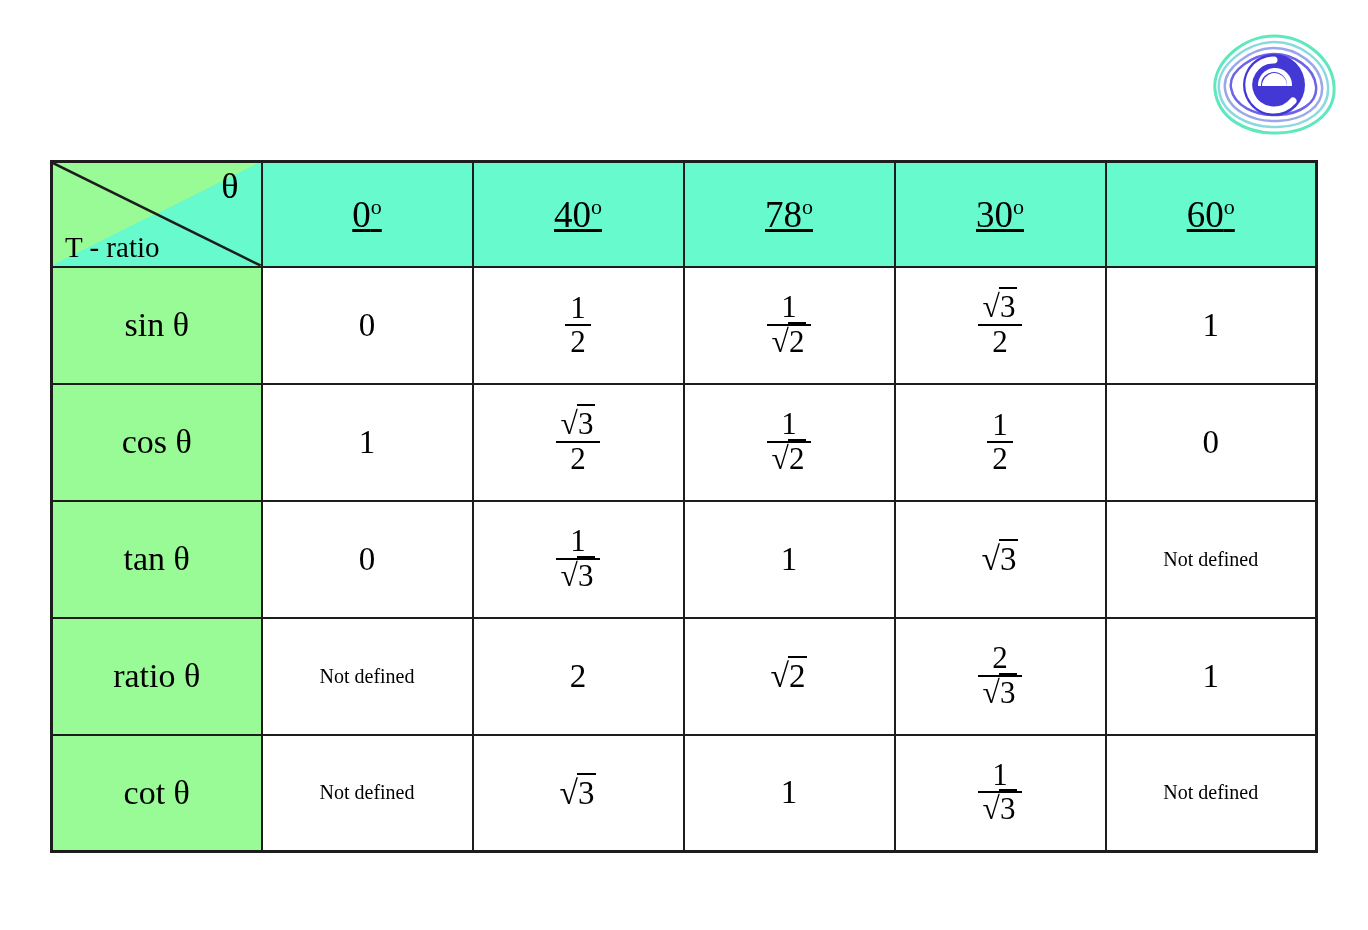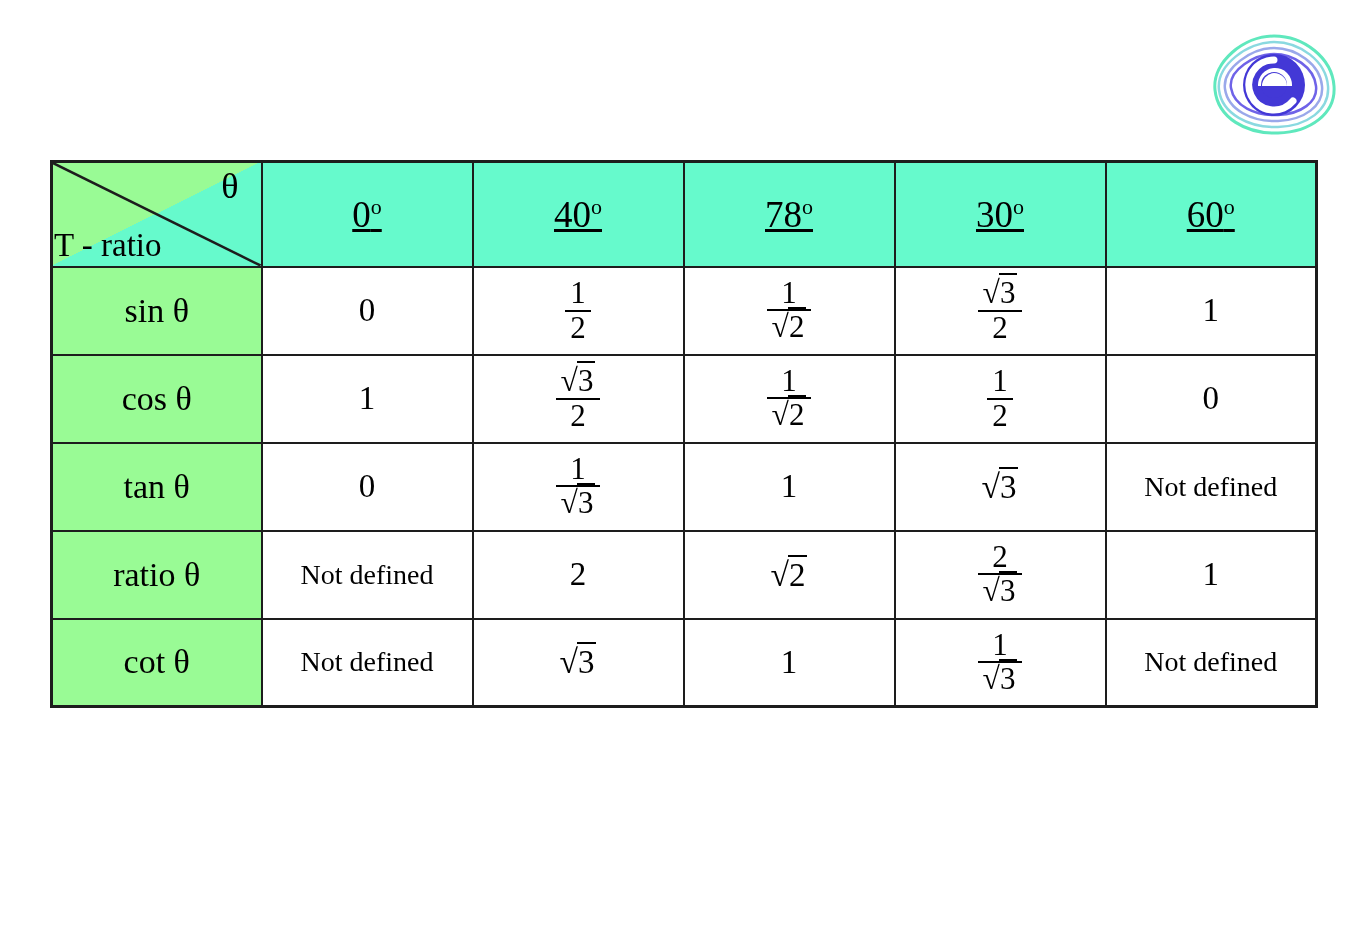--- a/index.html
+++ b/index.html
@@ -86,37 +86,37 @@
   th.corner .diag svg { display: block; width: 100%; height: 100%; }
   th.corner .theta-lbl {
     position: absolute;
     right: 22px;
     top: 4px;
     font-size: 36px;
     line-height: 1.1;
   }
   th.corner .ratio-lbl {
     position: absolute;
-    left: 1px;
+    left: 12px;
     bottom: 2px;
-    font-size: 33px;
+    font-size: 29px;
     line-height: 1.1;
   }
 
   
-  tr.data-row { height: 88px; }
+  tr.data-row { height: 117px; }
   td.row-label {
     background: #99FB95;
     font-size: 34px;
   }
   td.value {
     background: #ffffff;
     font-size: 33px;
   }
-  td.value.nd { font-size: 28px; }
+  td.value.nd { font-size: 20px; }
 
   
   .frac {
     display: inline-block;
     vertical-align: middle;
     text-align: center;
     line-height: 1.04;
     font-size: 31px;
   }
   .frac .num { display: block; padding: 0 5px; }

